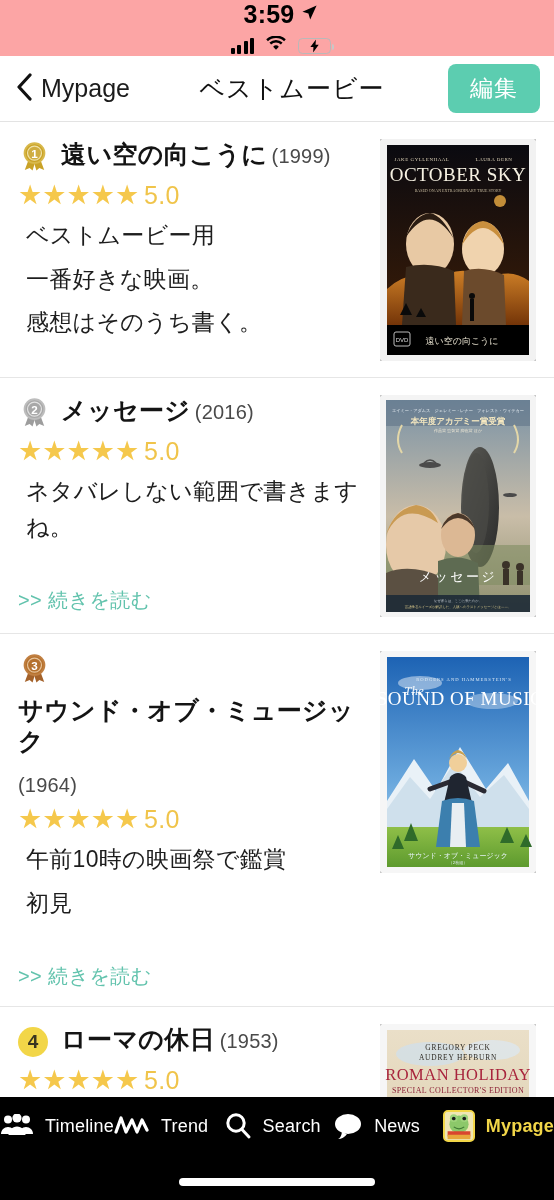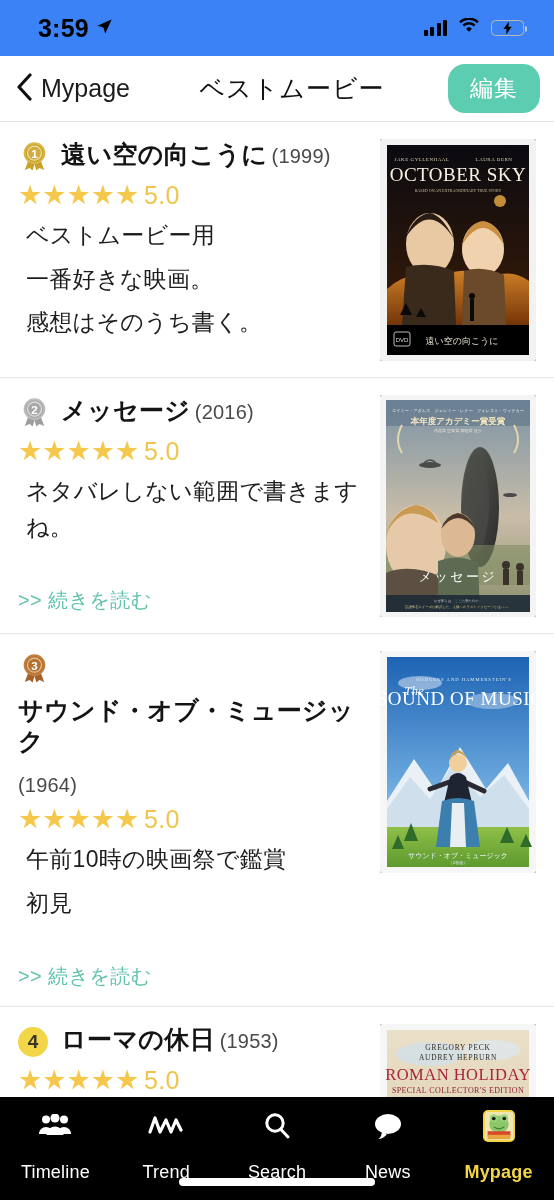--- a/index.html
+++ b/index.html
@@ -8,21 +8,21 @@
     font-family:"Liberation Sans","DejaVu Sans",sans-serif;
     background:#ffffff;
     overflow:hidden;
     position:relative;
   }
 
   
   .statusbar{
     height:56px; width:100%;
     display:flex; align-items:center; justify-content:space-between;
-    padding:0 30px 0 38px; background:#3b82f6;
+    padding:0 30px 0 38px; background:#fca5a5;flex-direction:column;
   }
   .sb-left{ display:flex; align-items:center; gap:7px; }
   .sb-time{ font-size:25px; font-weight:700; color:#000; letter-spacing:.2px; }
   .sb-right{ display:flex; align-items:center; gap:11px; }
   .loc-arrow{ display:block; }
   .bars{ display:flex; align-items:flex-end; gap:2.5px; height:16px; }
   .bars i{ display:block; width:4px; background:#000; border-radius:1px; }
   .bars i:nth-child(1){ height:6px; }
   .bars i:nth-child(2){ height:9px; }
   .bars i:nth-child(3){ height:13px; }
@@ -42,21 +42,21 @@
   }
   .nav-back{ display:flex; align-items:center; gap:9px; cursor:pointer; }
   .chev{ display:block; }
   .nav-back-label{ font-size:25px; color:#1b1b1b; letter-spacing:0px; }
   .nav-title{
     position:absolute; left:0; right:0; text-align:center;
     font-size:25px; color:#111; pointer-events:none; letter-spacing:1px;padding-left:30px;
   }
   .nav-edit{
     margin-left:auto; background:#5ccdb0; color:#fff; border:none;
-    font-size:23px; padding:9px 22px; border-radius:17px; cursor:pointer;
+    font-size:23px; padding:9px 22px; border-radius:8px; cursor:pointer;
     font-family:inherit; letter-spacing:1px; z-index:2;
   }
 
   
   .list{ width:100%; background:#fff; }
   .movie-row{
     display:flex; align-items:flex-start; gap:12px;
     padding:17px 18px 16px 18px;
     border-bottom:1px solid #e6e6e6;
     position:relative; background:#fff;
@@ -104,22 +104,22 @@
     background:#111;
   }
   .poster svg{ display:block; width:100%; height:100%; }
 
   
   .tabbar{
     position:absolute; left:0; bottom:0; width:554px; height:103px;
     background:#000; display:flex; align-items:flex-start; padding-top:12px;
   }
   .tab{
-    flex:1 1 0; display:flex; flex-direction:column; align-items:center;
-    gap:19px; cursor:pointer;
+    flex:1 1 0; display:flex; align-items:center;
+    gap:11px; cursor:pointer;
   }
   .tab-ico{ height:34px; display:flex; align-items:center; justify-content:center; }
   .tab-label{ font-size:18px; color:#fff; letter-spacing:.2px; }
   .tab.active .tab-label{ color:#f2d648; font-weight:700; }
   .home-ind{
     position:absolute; bottom:14px; left:50%; transform:translateX(-50%);
     width:196px; height:8px; background:#fff; border-radius:5px;
   }
   .avatar-ico{
     width:32px; height:32px; border:2px solid #f2d648; border-radius:5px;

